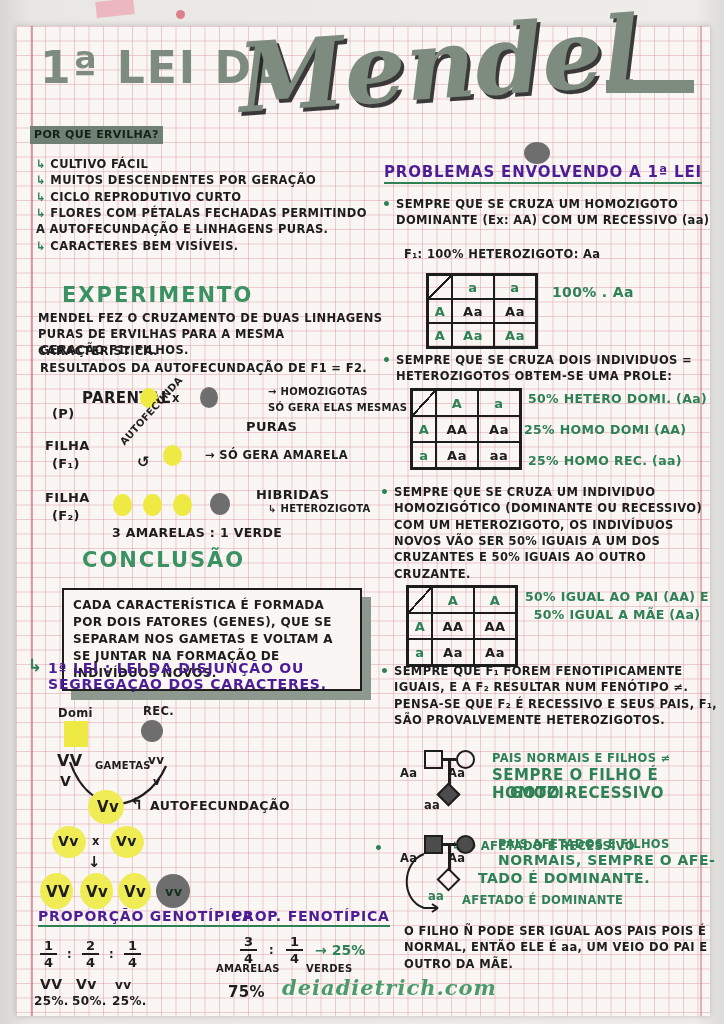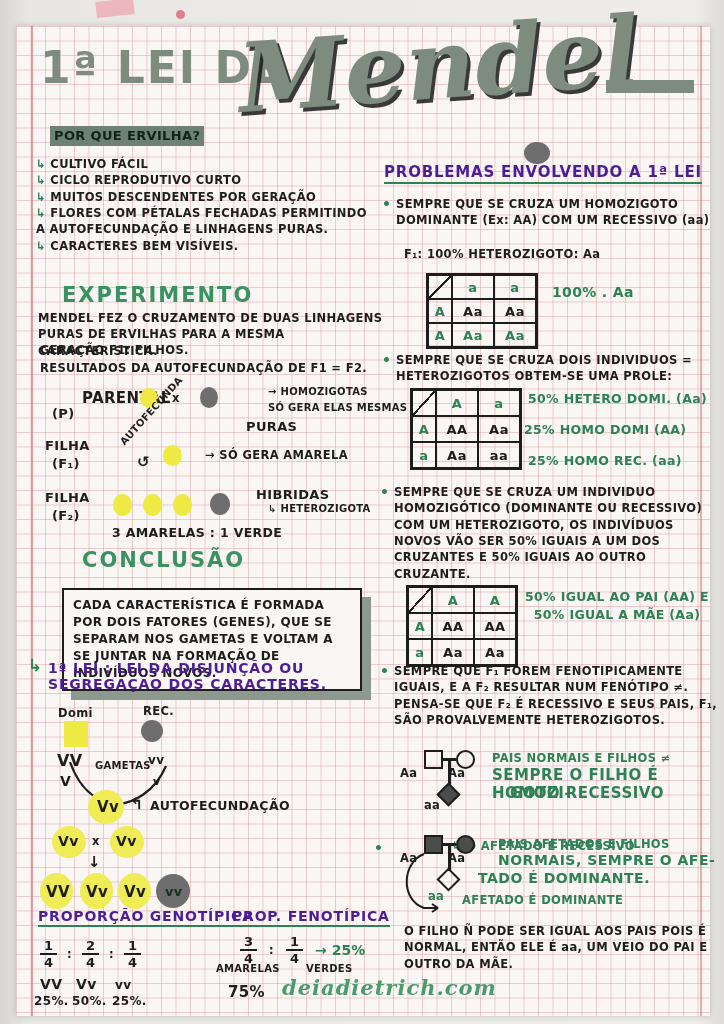--- a/index.html
+++ b/index.html
@@ -58,26 +58,26 @@
 <div class="abs" style="right:22px;top:26px;width:2px;bottom:8px;background:rgba(198,92,104,.45)"></div>
 <div class="tape" style="left:96px;top:0;width:38px;height:16px;transform:rotate(-6deg)"></div>
 <div class="tape" style="left:176px;top:10px;width:9px;height:9px;border-radius:50%;background:rgba(210,60,80,.6)"></div>
 
 <div class="abs title-block" style="left:40px;top:42px;">1ª LEI DE</div>
 <div class="abs" style="left:238px;top:8px;">
   <span class="title-script">Mendel</span>
 </div>
 <div class="abs dash" style="left:606px;top:80px;width:88px;"></div>
 
-<div class="abs hw hl-sage" style="left:50px;top:126px;font-size:13px;">POR QUE ERVILHA?</div>
+<div class="abs hw hl-sage" style="left:30px;top:126px;font-size:11px;">POR QUE ERVILHA?</div>
 
 <div class="abs" style="left:36px;top:156px;width:340px;">
   <div class="hw"><span class="green">↳</span> <span>CULTIVO FÁCIL</span></div>
+  <div class="hw"><span class="green">↳</span> <span>MUITOS DESCENDENTES POR GERAÇÃO</span></div>
   <div class="hw"><span class="green">↳</span> <span>CICLO REPRODUTIVO CURTO</span></div>
-  <div class="hw"><span class="green">↳</span> <span>MUITOS DESCENDENTES POR GERAÇÃO</span></div>
   <div class="hw"><span class="green">↳</span> <span>FLORES COM PÉTALAS FECHADAS PERMITINDO A AUTOFECUNDAÇÃO E LINHAGENS PURAS.</span></div>
   <div class="hw"><span class="green">↳</span> <span>CARACTERES BEM VISÍVEIS.</span></div>
 </div>
 
 <div class="abs bighead" style="left:62px;top:283px;">EXPERIMENTO</div>
 <div class="abs hw" style="left:38px;top:310px;width:348px;">MENDEL FEZ O CRUZAMENTO DE DUAS LINHAGENS PURAS DE ERVILHAS PARA A MESMA CARACTERISTICA.</div>
 <div class="abs hw" style="left:40px;top:342px;">GERAÇÃO F1: FILHOS.</div>
 <div class="abs hw" style="left:40px;top:360px;">RESULTADOS DA AUTOFECUNDAÇÃO DE F1 = F2.</div>
 
 <div class="abs hw" style="left:42px;top:388px;font-size:15px;margin-left:40px;">PARENTAL</div>

